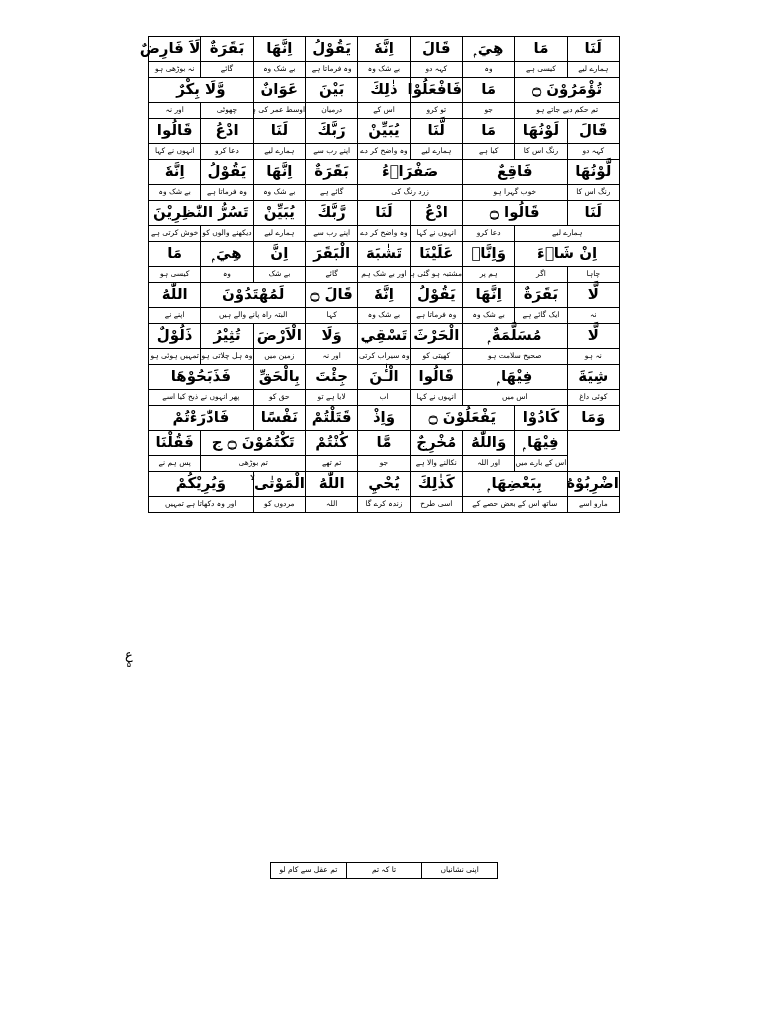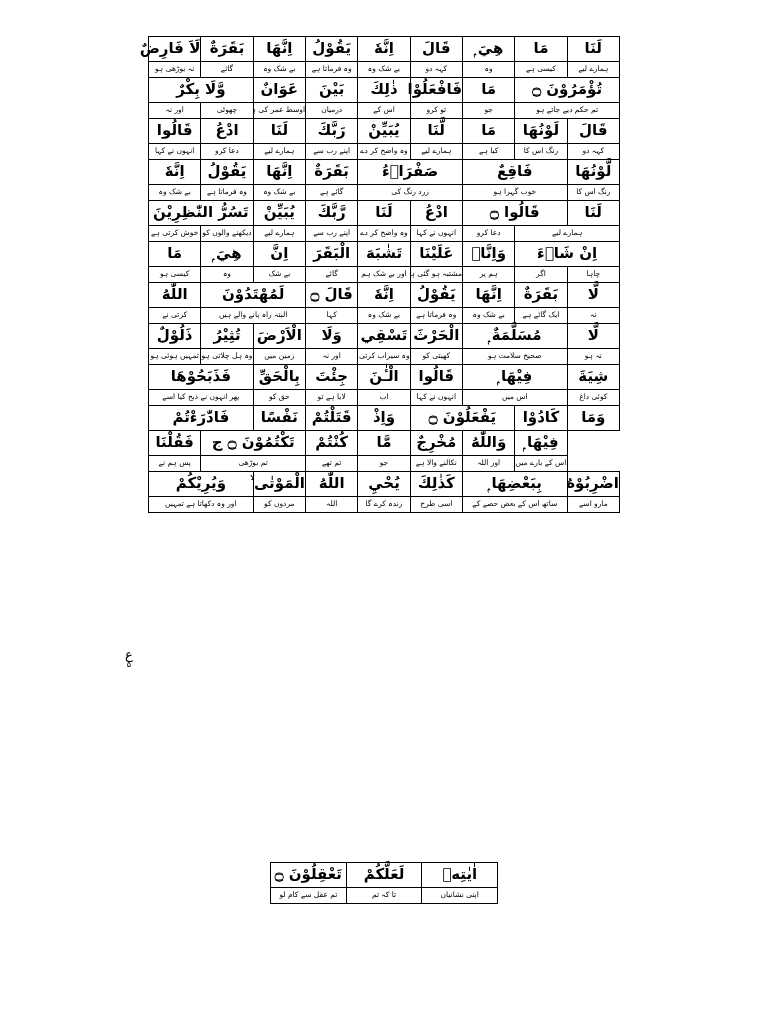--- a/index.html
+++ b/index.html
@@ -245,21 +245,21 @@
           <td class="ar">اللّٰهُ</td>
           <td class="ar" colspan="2">لَمُهْتَدُوْنَ</td>
           <td class="ar">قَالَ ۝</td>
           <td class="ar">اِنَّهٗ</td>
           <td class="ar">يَقُوْلُ</td>
           <td class="ar">اِنَّهَا</td>
           <td class="ar">بَقَرَةٌ</td>
           <td class="ar">لَّا</td>
         </tr>
         <tr class="ur-row">
-          <td class="ur">کرتی نے</td>
+          <td class="ur">اپنے نے</td>
           <td class="ur" colspan="2">البتہ راہ پانے والے ہیں</td>
           <td class="ur">کہا</td>
           <td class="ur">بے شک وہ</td>
           <td class="ur">وہ فرماتا ہے</td>
           <td class="ur">بے شک وہ</td>
           <td class="ur">ایک گائے ہے</td>
           <td class="ur">نہ</td>
         </tr>
 
         <tr class="ar-row">
@@ -349,25 +349,20 @@
           <td class="ur" colspan="2">ساتھ اس کے بعض حصے کے</td>
           <td class="ur">مارو اسے</td>
         </tr>
       </tbody>
     </table>
   </div>
 
   <div class="footer-wrap">
     <table class="footer-grid">
       <tbody>
-        <tr class="ar-row">
-          <td class="ar">تَعْقِلُوْنَ ۝</td>
-          <td class="ar">لَعَلَّكُمْ</td>
-          <td class="ar">اٰيٰتِهٖ</td>
-        </tr>
         <tr class="ur-row">
           <td class="ur">تم عقل سے کام لو</td>
           <td class="ur">تا کہ تم</td>
           <td class="ur">اپنی نشانیاں</td>
         </tr>
       </tbody>
     </table>
   </div>
 
 </div>

